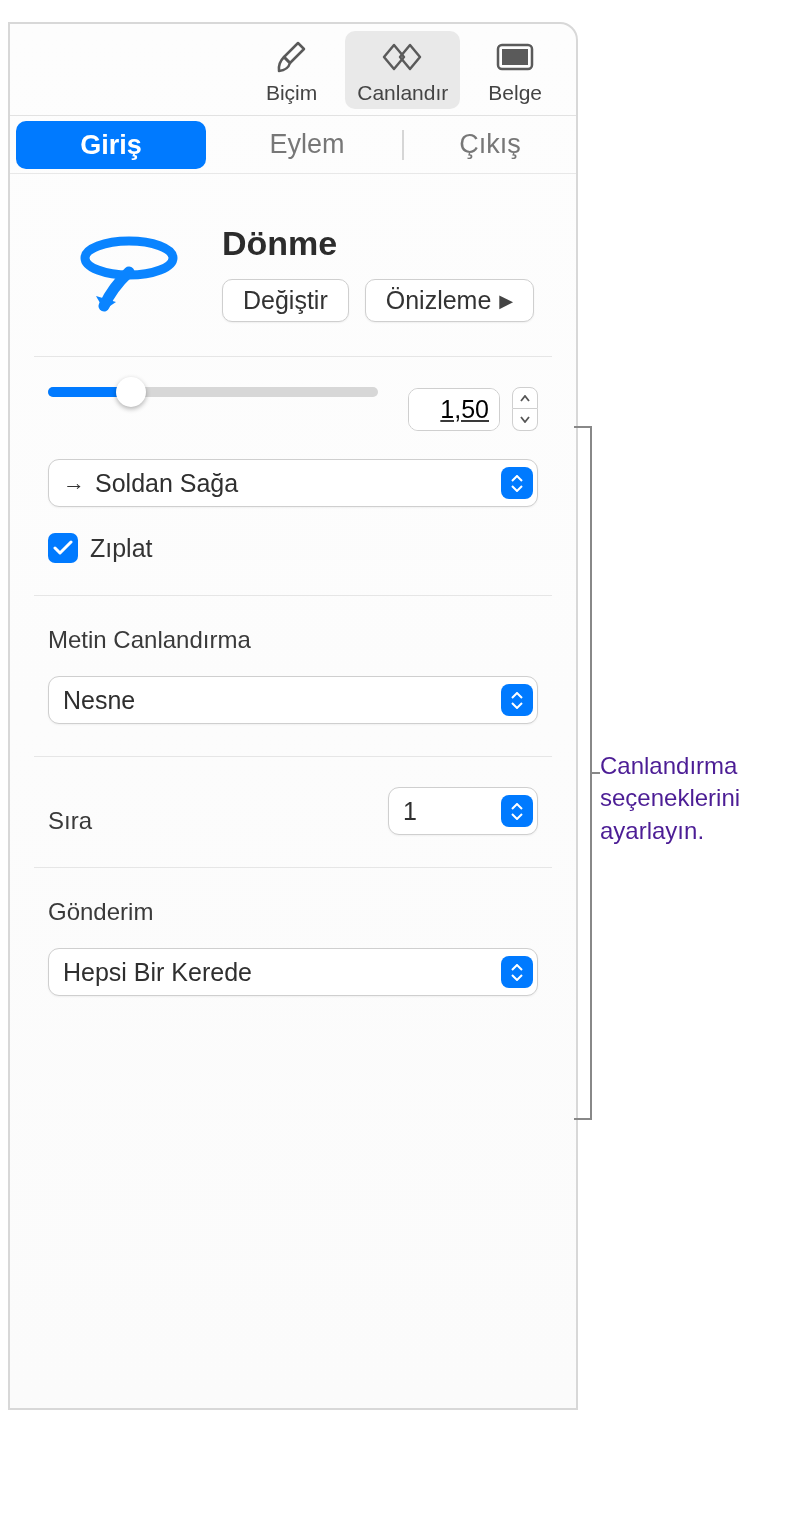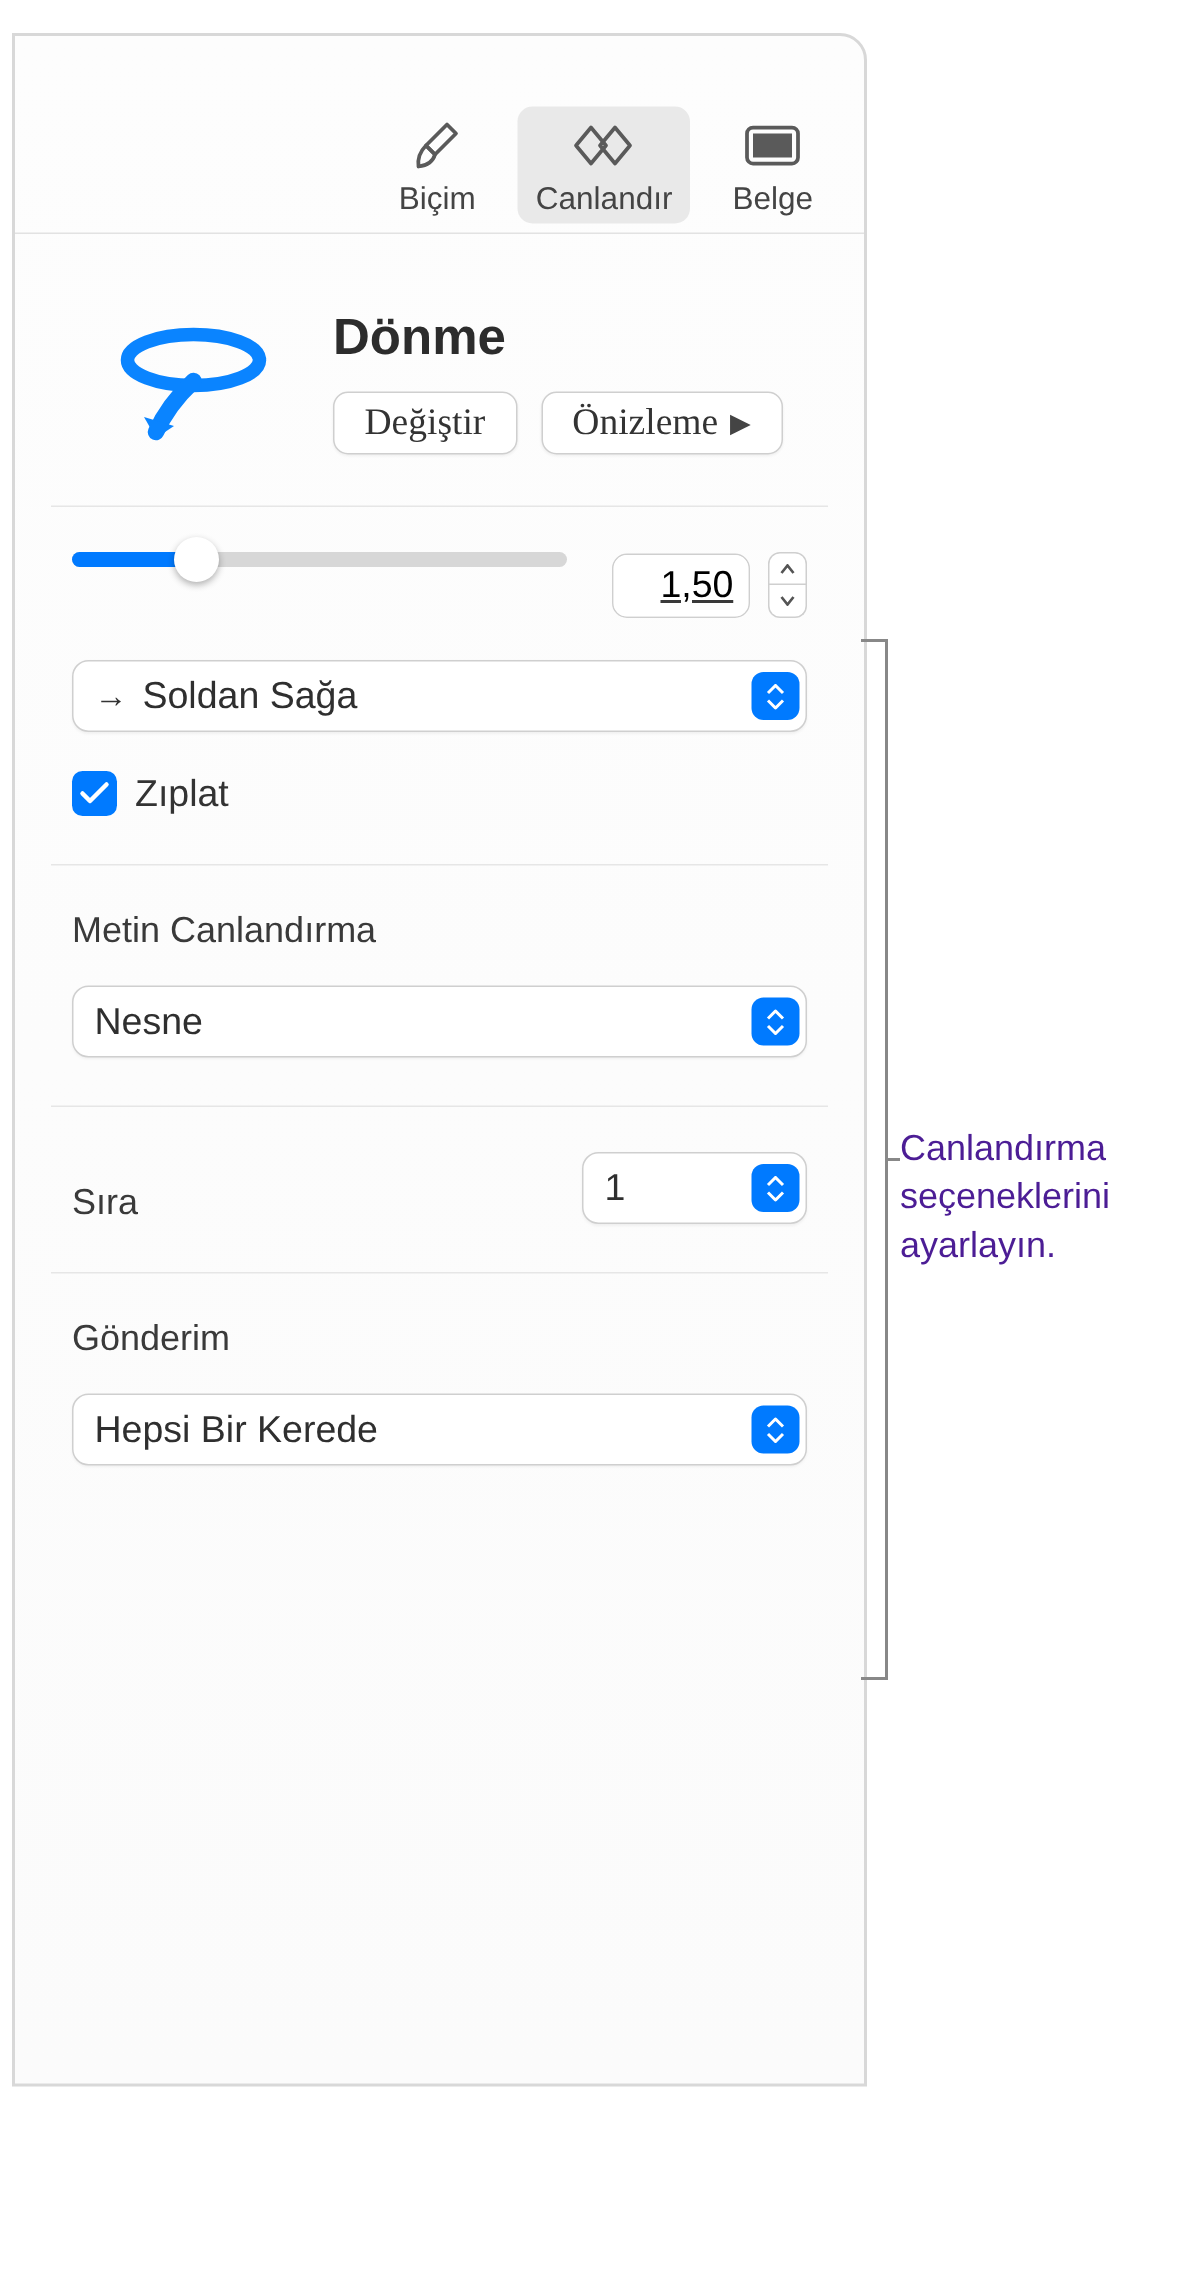--- a/index.html
+++ b/index.html
@@ -16,21 +16,21 @@
     left: 8px;
     top: 22px;
     width: 570px;
     border: 2px solid #d8d8d8;
     border-radius: 0 18px 0 0;
     background: linear-gradient(#fdfdfd, #fbfbfb);
     overflow: visible;
     padding-bottom: 380px;
   }
   .toolbar {
-    height: 132px;
+    height: 92px;
     display: flex;
     justify-content: flex-end;
     align-items: flex-end;
     gap: 16px;
     padding: 0 22px 6px 0;
     border-bottom: 1px solid #e2e2e2;
   }
   .tool-item {
     display: flex;
     flex-direction: column;
@@ -95,21 +95,20 @@
     border: 1.5px solid #cfcfcf;
     border-radius: 10px;
     padding: 6px 20px;
     font-size: 25px;
     color: #333;
     box-shadow: 0 1px 2px rgba(0,0,0,0.06);
     cursor: pointer;
     display: flex;
     align-items: center;
     gap: 8px;
-    font-family: Liberation Serif, serif;
   }
   .tri { font-size: 18px; color: #444; }
   .section {
     margin: 0 24px;
     padding: 30px 14px 32px;
     border-bottom: 1px solid #e6e6e6;
   }
   .section:last-of-type { border-bottom: none; }
   .sec-label {
     font-size: 24px;
@@ -282,20 +281,26 @@
       <span class="tool-icon">
         <svg width="44" height="40" viewBox="0 0 44 40">
           <rect x="5" y="8" width="34" height="24" rx="4" fill="none" stroke="#5a5a5a" stroke-width="2.5"></rect>
           <rect x="9" y="12" width="26" height="16" fill="#5a5a5a"></rect>
         </svg>
       </span>
       <span class="tool-label">Belge</span>
     </div>
   </div>
 
+  <div class="tabrow">
+    <div class="tab tab1 active">Giriş</div>
+    <div class="tab tab2">Eylem</div>
+    <div class="tab-div"></div>
+    <div class="tab tab3">Çıkış</div>
+  </div>
 
   <div class="header-block">
     <div class="effect-icon">
       <svg width="110" height="96" viewBox="0 0 110 96">
         <ellipse cx="55" cy="34" rx="44" ry="17" fill="none" stroke="#0a84ff" stroke-width="9" stroke-linecap="round" stroke-dasharray="200 60"></ellipse>
         <path d="M55 48 Q38 64 30 82" fill="none" stroke="#0a84ff" stroke-width="11" stroke-linecap="round"></path>
         <path d="M22 72 L30 86 L42 78 Z" fill="#0a84ff"></path>
       </svg>
     </div>
     <div class="effect-right">

